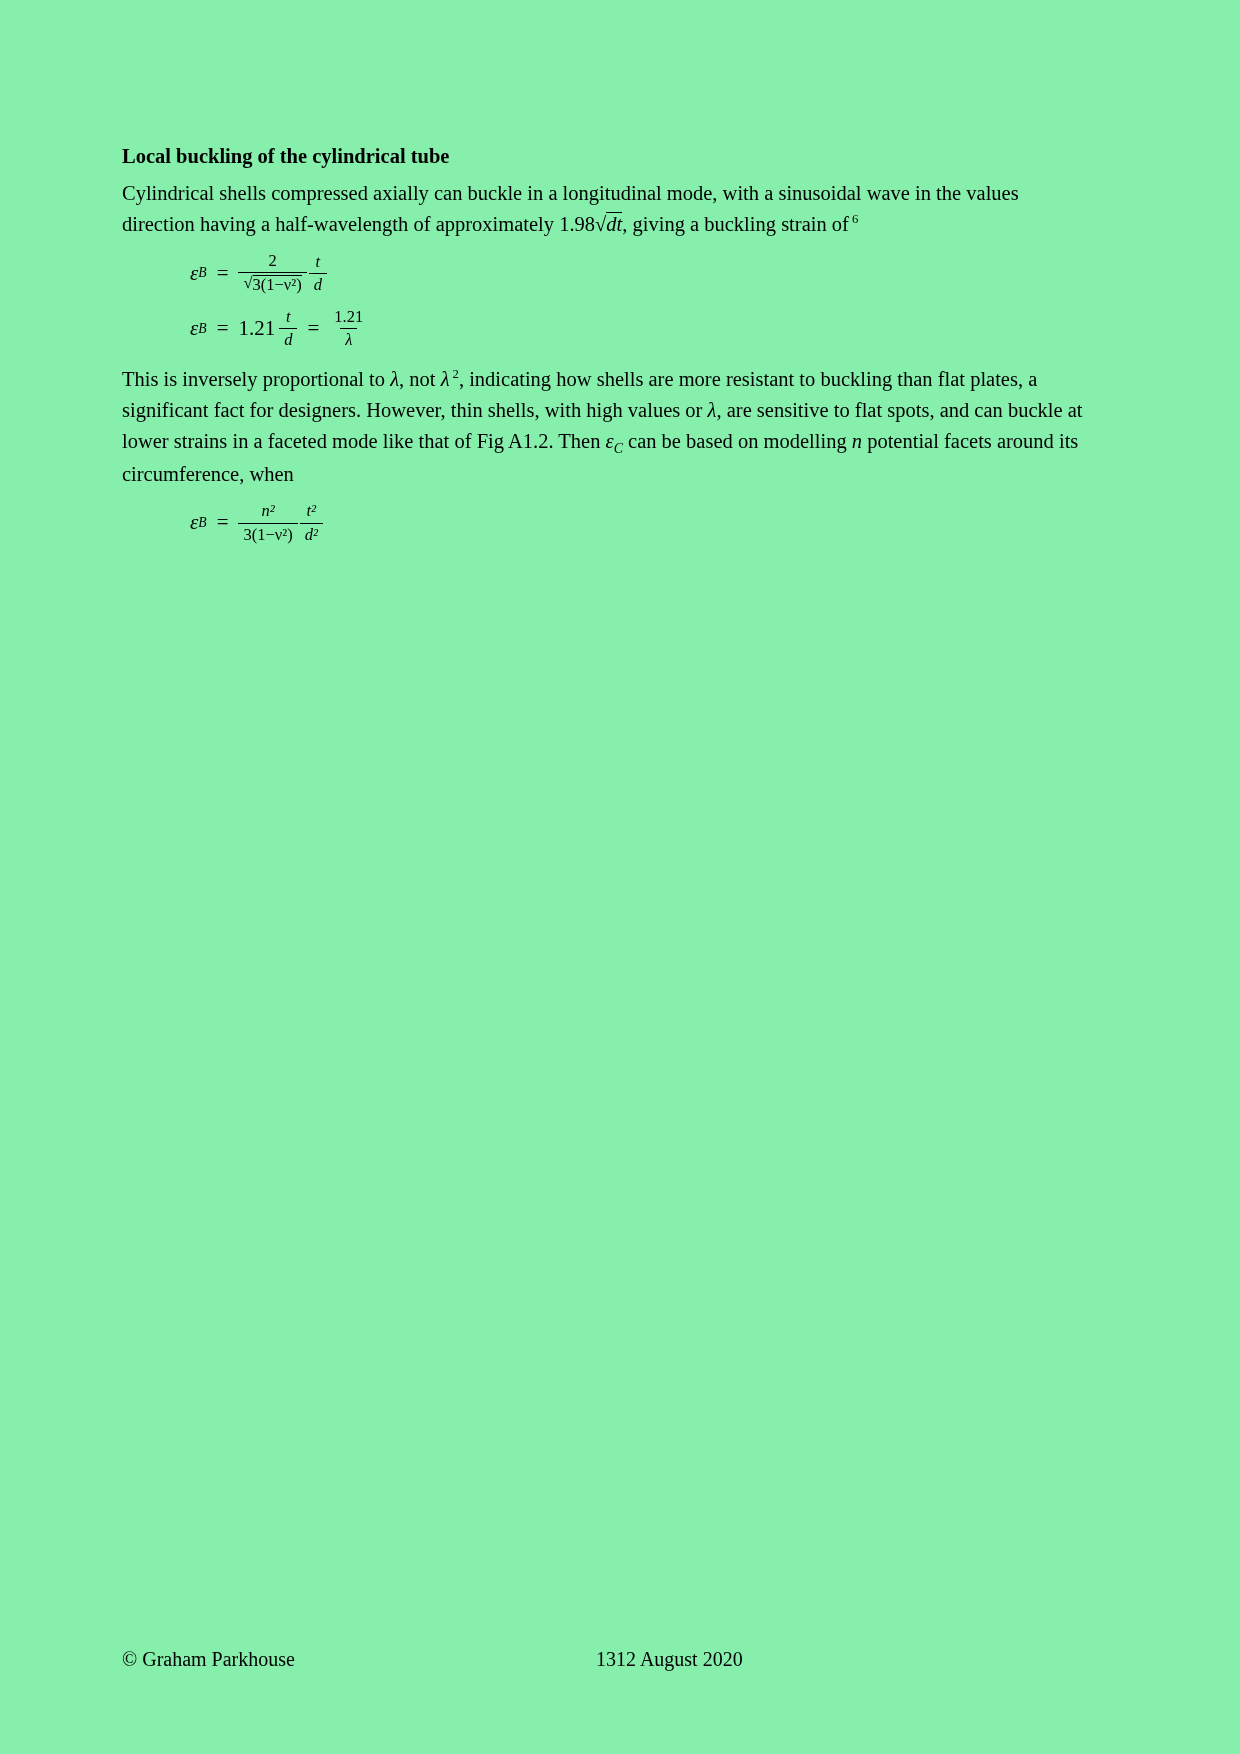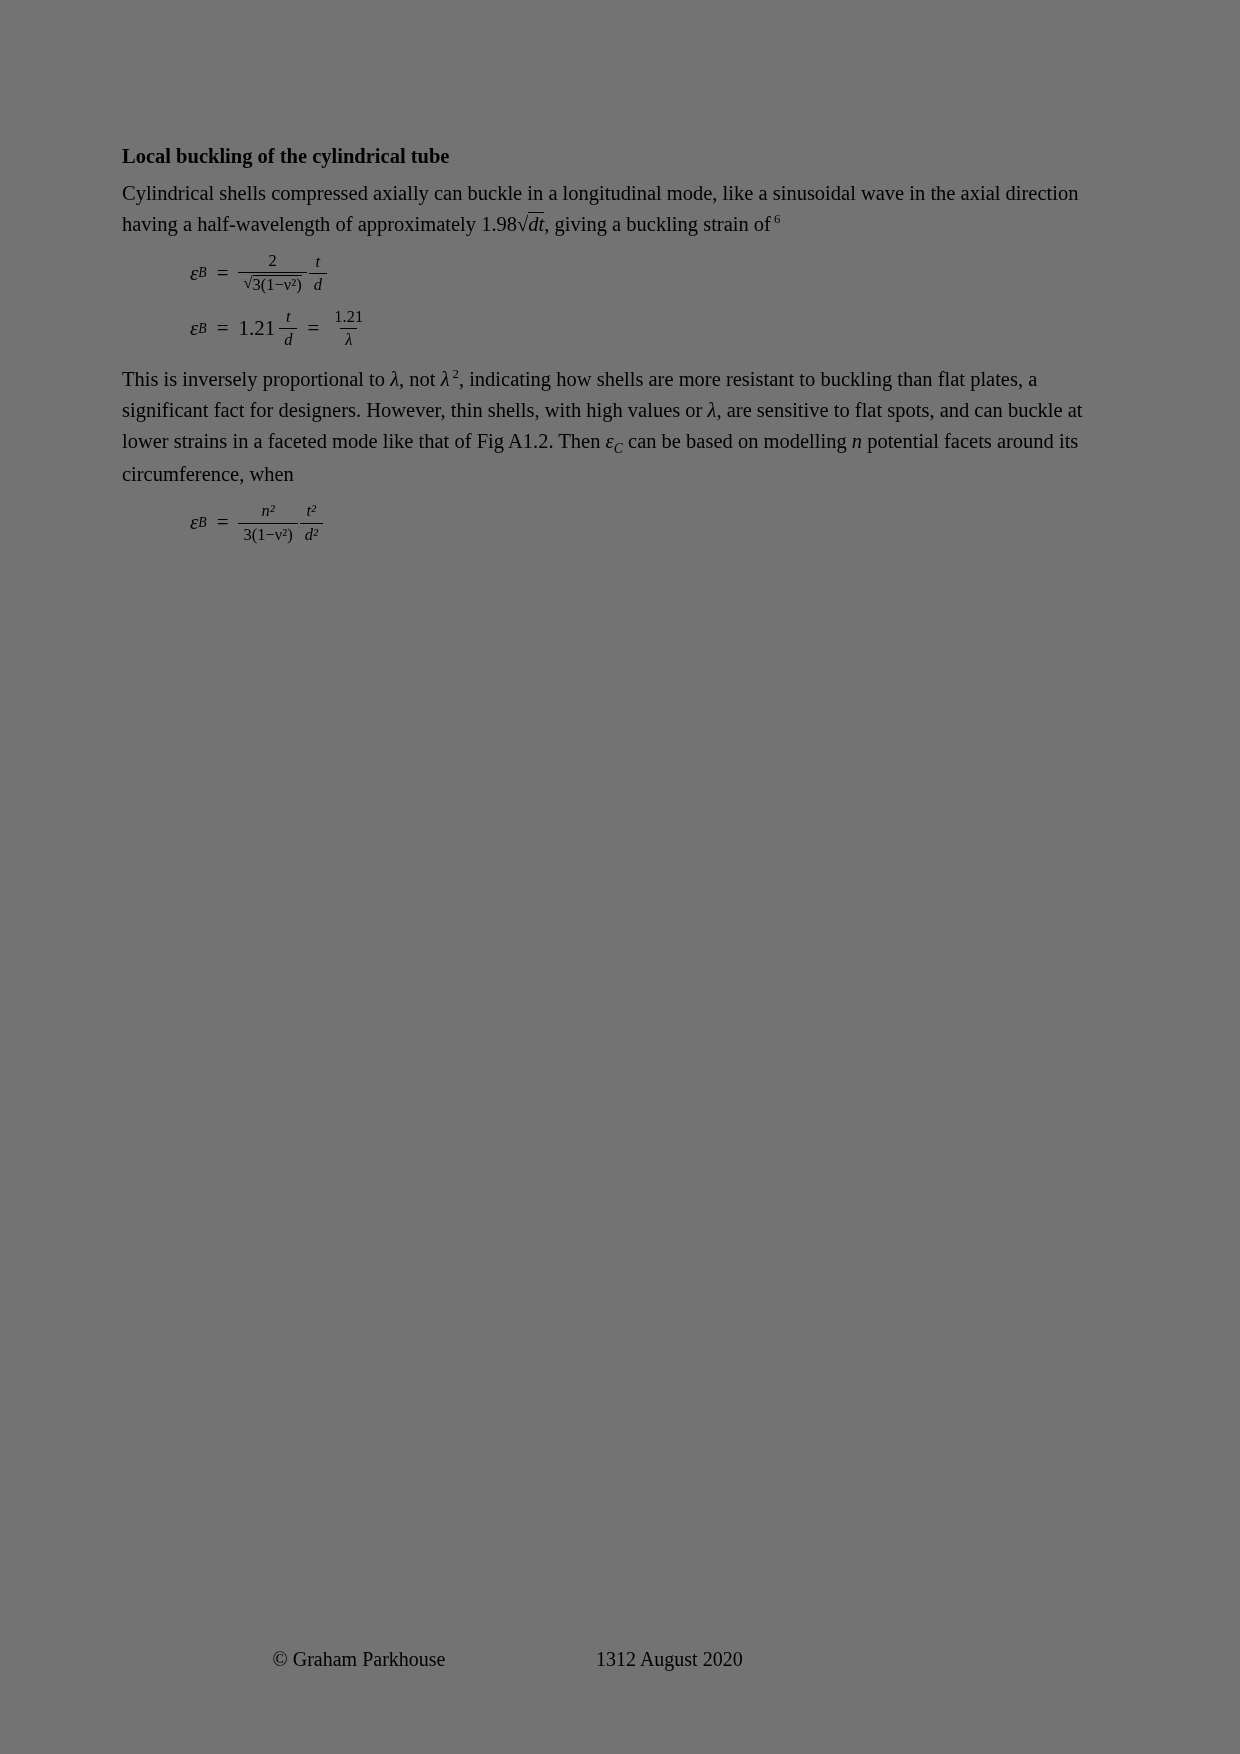--- a/index.html
+++ b/index.html
@@ -1,20 +1,20 @@
 <!DOCTYPE html>
 <html><head>
 <meta charset="utf-8">
 <style>
   html, body { margin: 0; padding: 0; background: #ffffff; }
   .page {
     position: relative;
     width: 1240px;
     height: 1754px;
-    background: #737373;
+    background: #86efac;
     font-family: "Liberation Serif", "DejaVu Serif", serif;
     color: #000000;
     box-sizing: border-box;
     padding: 141px 150px 0 122px;
     overflow: hidden;
   }
   .heading {
     font-size: 20.5px;
     font-weight: bold;
     margin: 0 0 6px 0;
@@ -64,32 +64,32 @@
   .gapfrac { margin-left: 2px; }
   .footer {
     position: absolute;
     left: 122px;
     right: 150px;
     top: 1648px;
     display: grid;
     grid-template-columns: 1fr auto 1fr;
     font-size: 20px;
   }
-  .footer .f-left { text-align: center; }
+  .footer .f-left { text-align: left; }
   .footer .f-center { text-align: right; }
   .footer .f-right { text-align: left; }
 </style>
 </head>
 <body>
 
 <div class="page">
 
   <h2 class="heading">Local buckling of the cylindrical tube</h2>
 
-  <p class="para"><span class="seg-plain">Cylindrical shells compressed axially can buckle in a longitudinal mode, like a sinusoidal wave in the axial direction having a half-wavelength of approximately </span><span class="seg-m">1.98</span><span class="seg-m">√</span><span class="seg-over-i">dt</span><span class="seg-plain">, giving a buckling strain of</span><span class="seg-sup">6</span></p>
+  <p class="para"><span class="seg-plain">Cylindrical shells compressed axially can buckle in a longitudinal mode, with a sinusoidal wave in the values direction having a half-wavelength of approximately </span><span class="seg-m">1.98</span><span class="seg-m">√</span><span class="seg-over-i">dt</span><span class="seg-plain">, giving a buckling strain of</span><span class="seg-sup">6</span></p>
 
   <div class="formula">
     <span class="mvar">ε</span>
       <sub class="msub">B</sub>
     <span class="meq">=</span>
     <span class="frac">
       <span class="num">2</span>
       <span class="den denrow">
           <span class="rad">√</span>
           <span class="radicand">3(1−ν²)</span>

